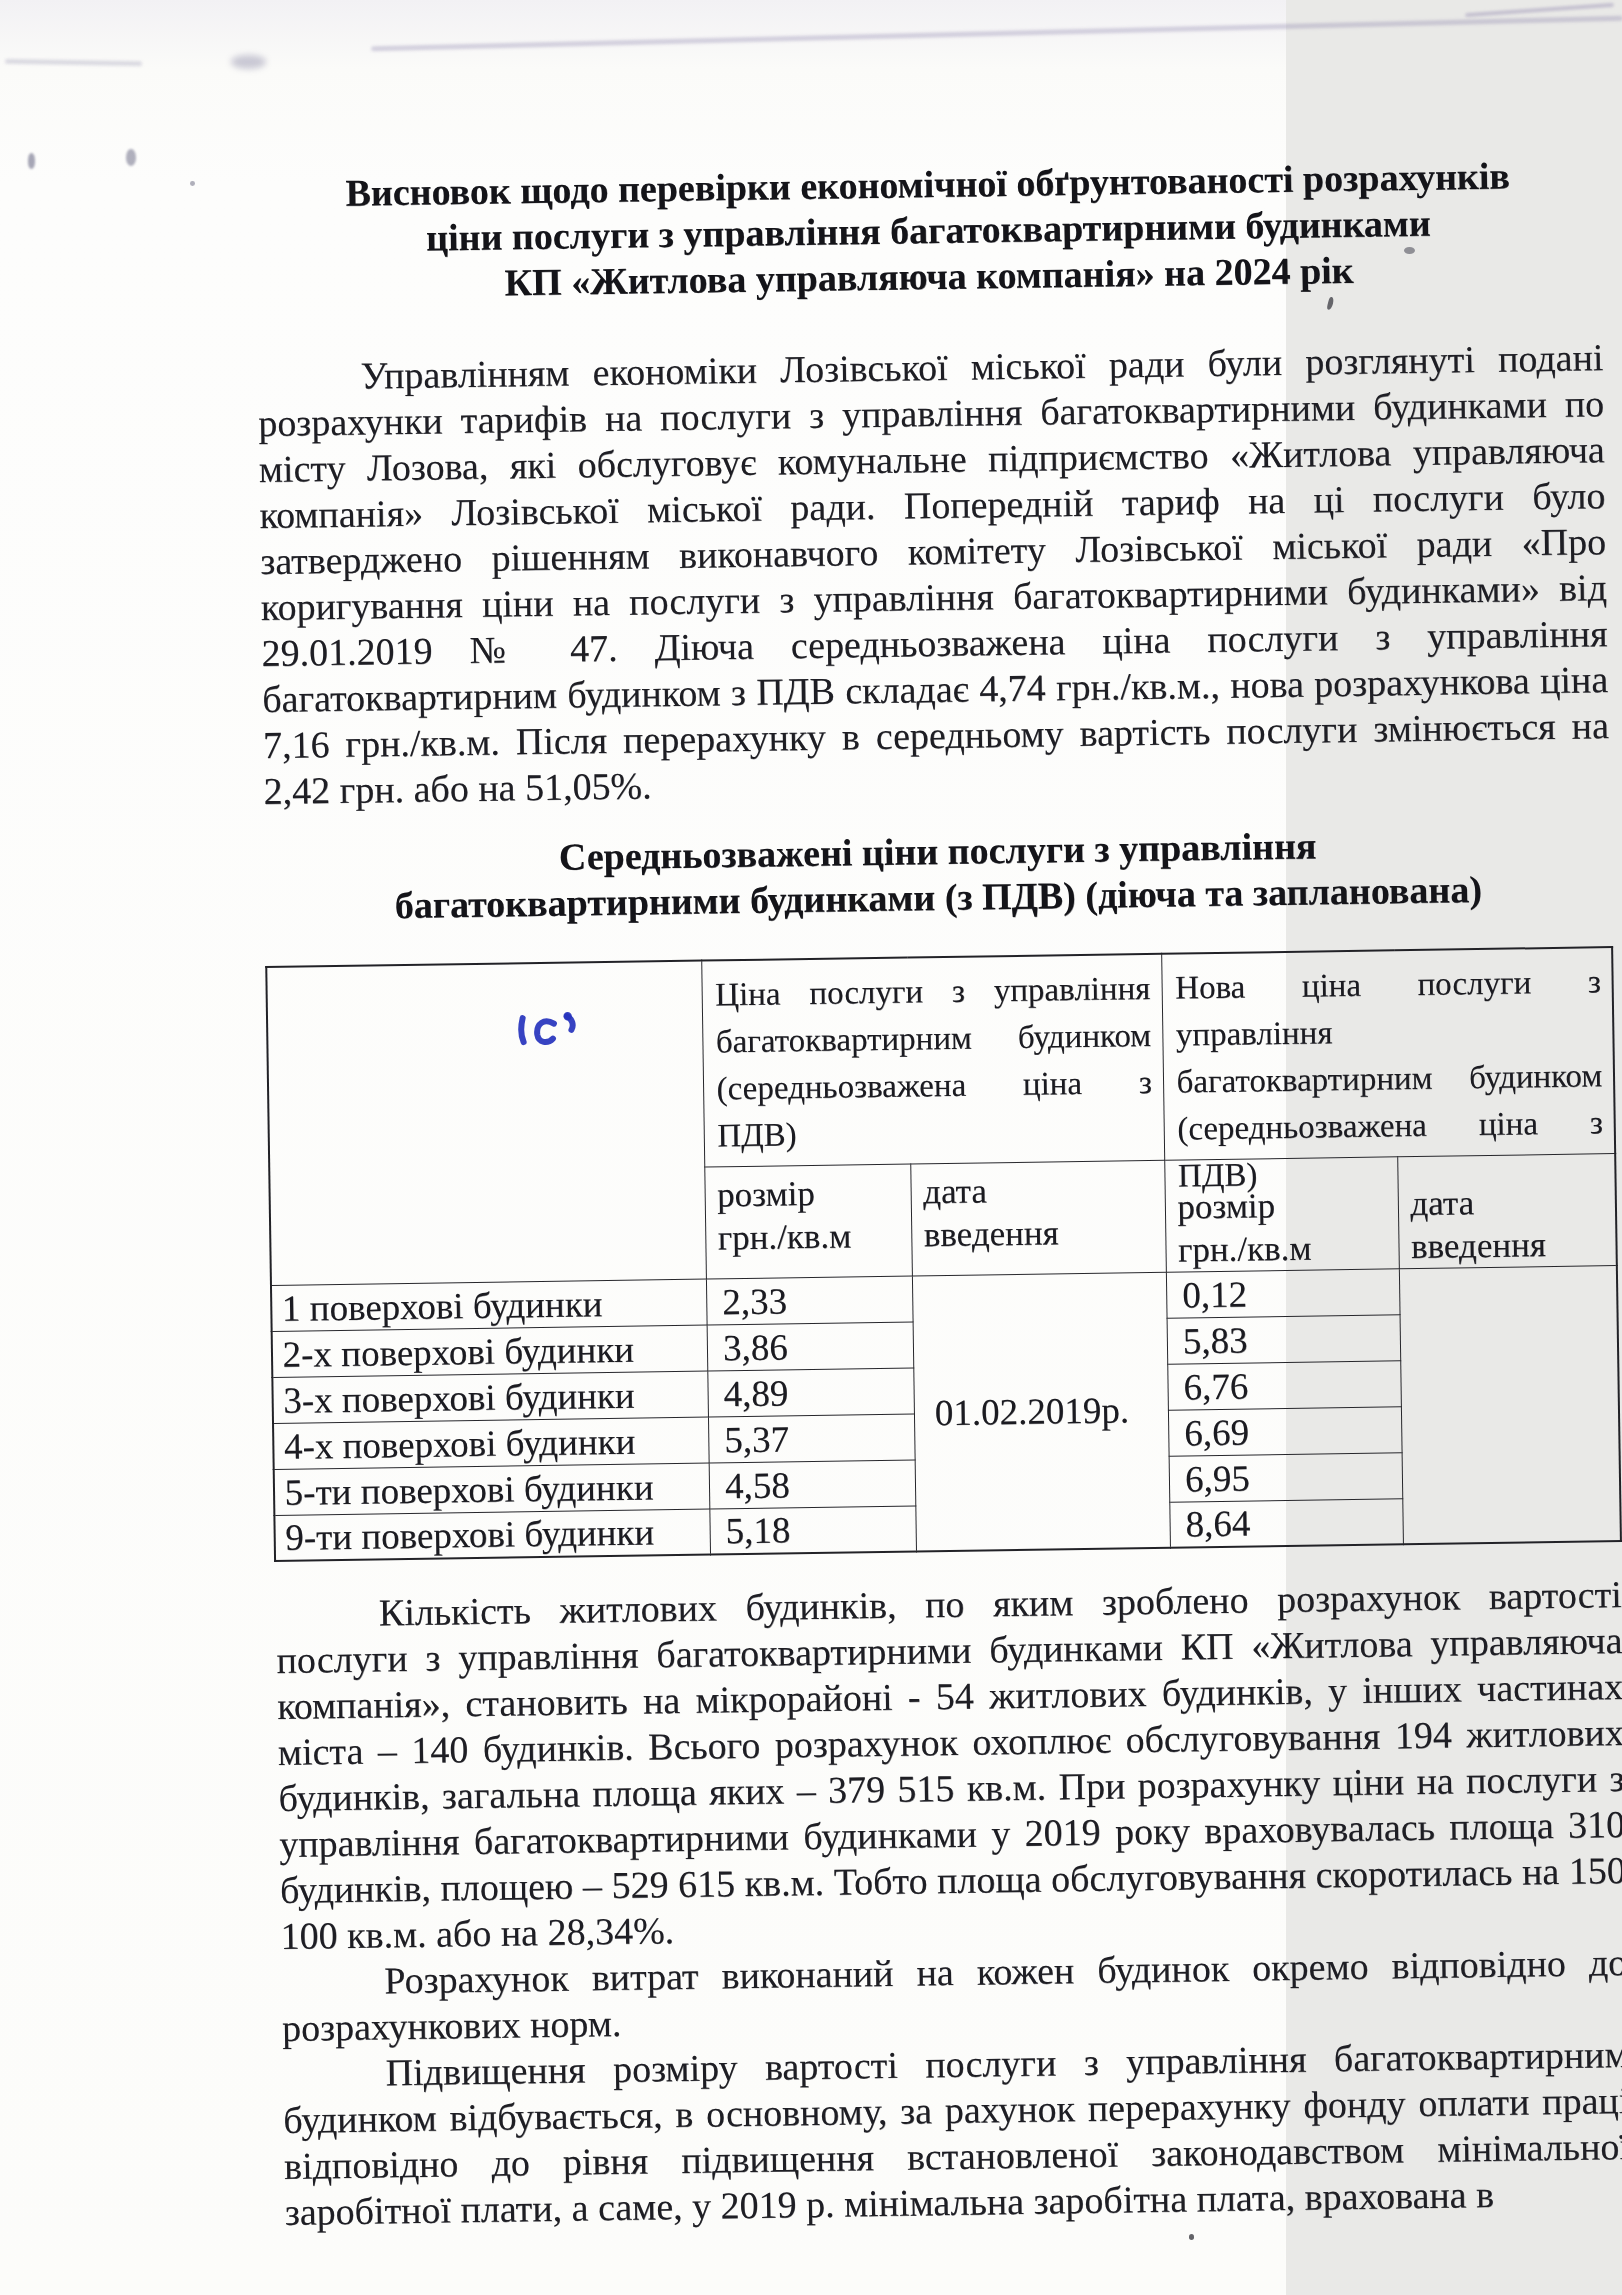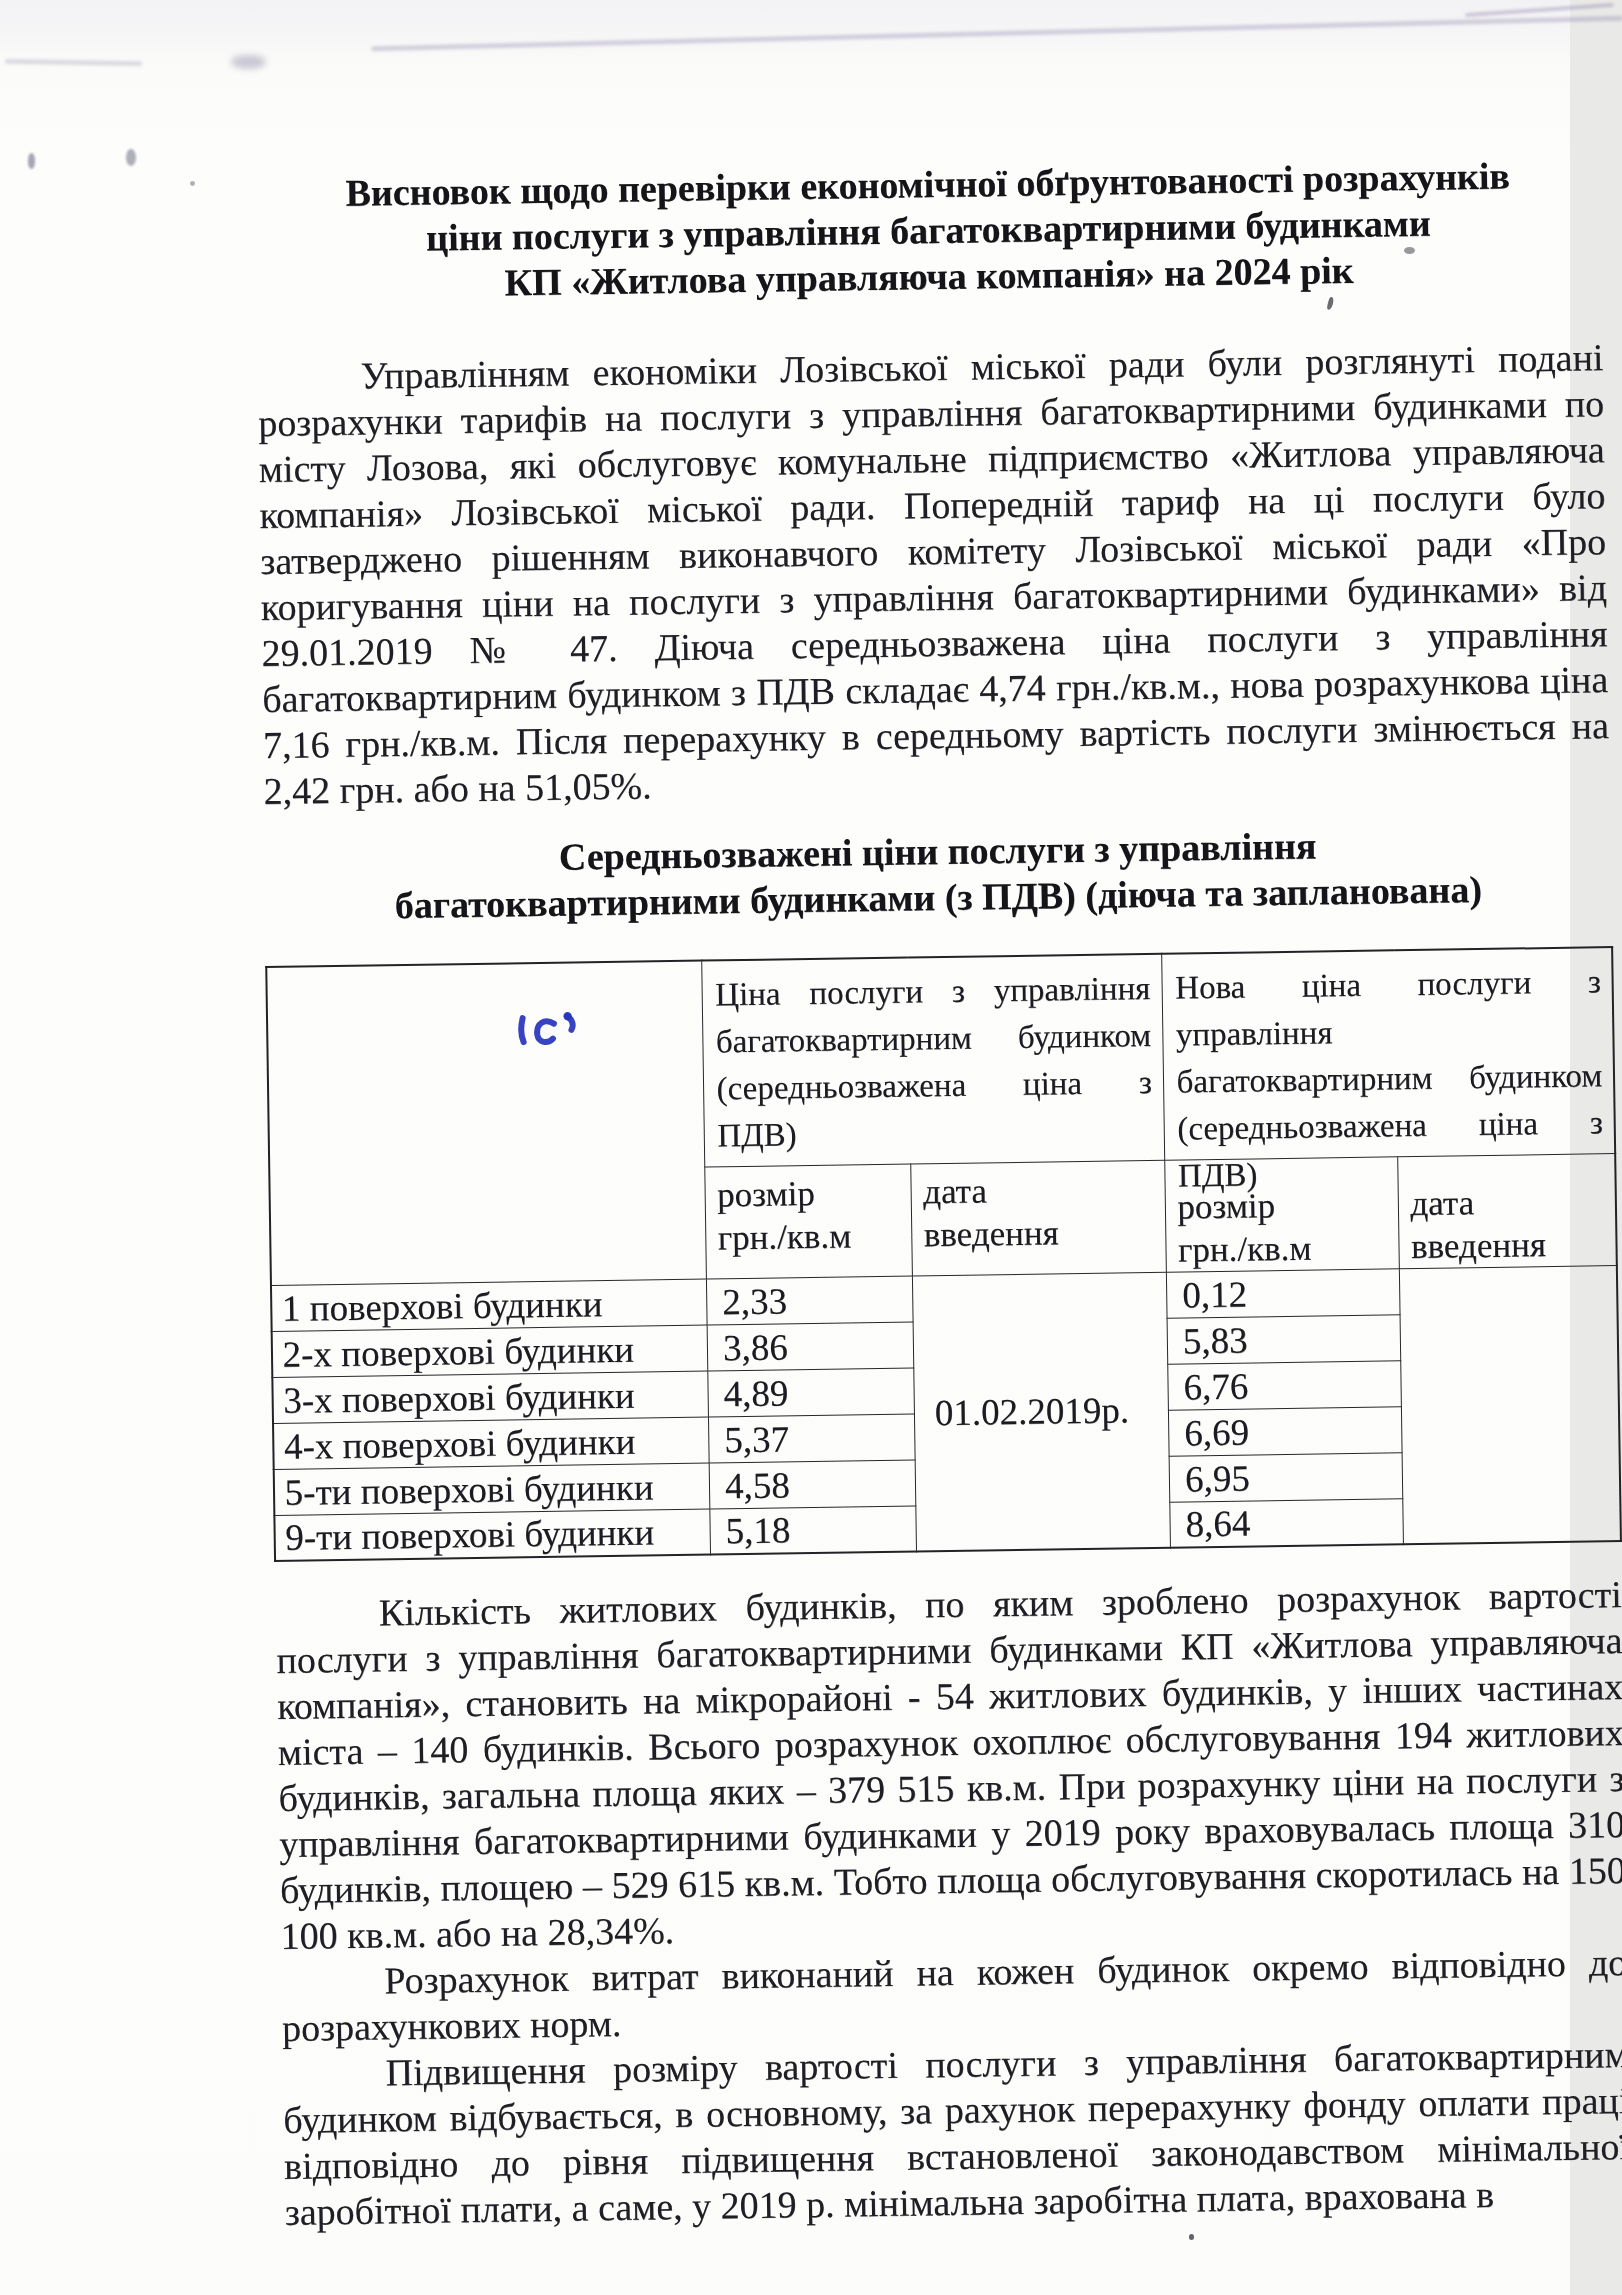--- a/index.html
+++ b/index.html
@@ -2,21 +2,21 @@
 <html lang="uk" style="font-size:9.6px"><head>
 <meta charset="utf-8">
 <style>
   html,body{margin:0;padding:0;}
   body{
     width:1623px;height:2295px;overflow:hidden;
     background:#e9e9e7;
     font-family:"Liberation Serif","DejaVu Serif",serif;
   }
   .page{
-    position:relative;width:1570px;height:2295px;
+    position:relative;width:1286px;height:2295px;
     background:linear-gradient(180deg,#f2f1f4 0%,#fbfbf9 3%,#fdfdfc 8%,#fcfcfa 100%);
     color:#1e1e24;
   }
   
   .artifact{position:absolute;pointer-events:none;}
   .streak-top{left:371px;top:31px;width:1252px;height:4.8px;background:rgba(125,115,162,.30);filter:blur(1.8px);transform:rotate(-1.4deg);border-radius:3.6px;}
   .streak-topright{left:1465px;top:8.4px;width:149px;height:4.2px;background:rgba(125,115,162,.35);filter:blur(1.8px);transform:rotate(-4deg);border-radius:3.6px;}
   .smudge-left{left:4.8px;top:60px;width:137px;height:5.4px;background:rgba(110,105,145,.22);filter:blur(1.8px);transform:rotate(1deg);border-radius:3.6px;}
   .smudge-mid{left:231px;top:55px;width:35px;height:14.3px;background:rgba(90,85,130,.30);filter:blur(3px);border-radius:50%;}
   .dot-a{left:27.5px;top:153px;width:7.8px;height:15.5px;background:rgba(60,60,95,.45);filter:blur(1.2px);border-radius:50%;}

